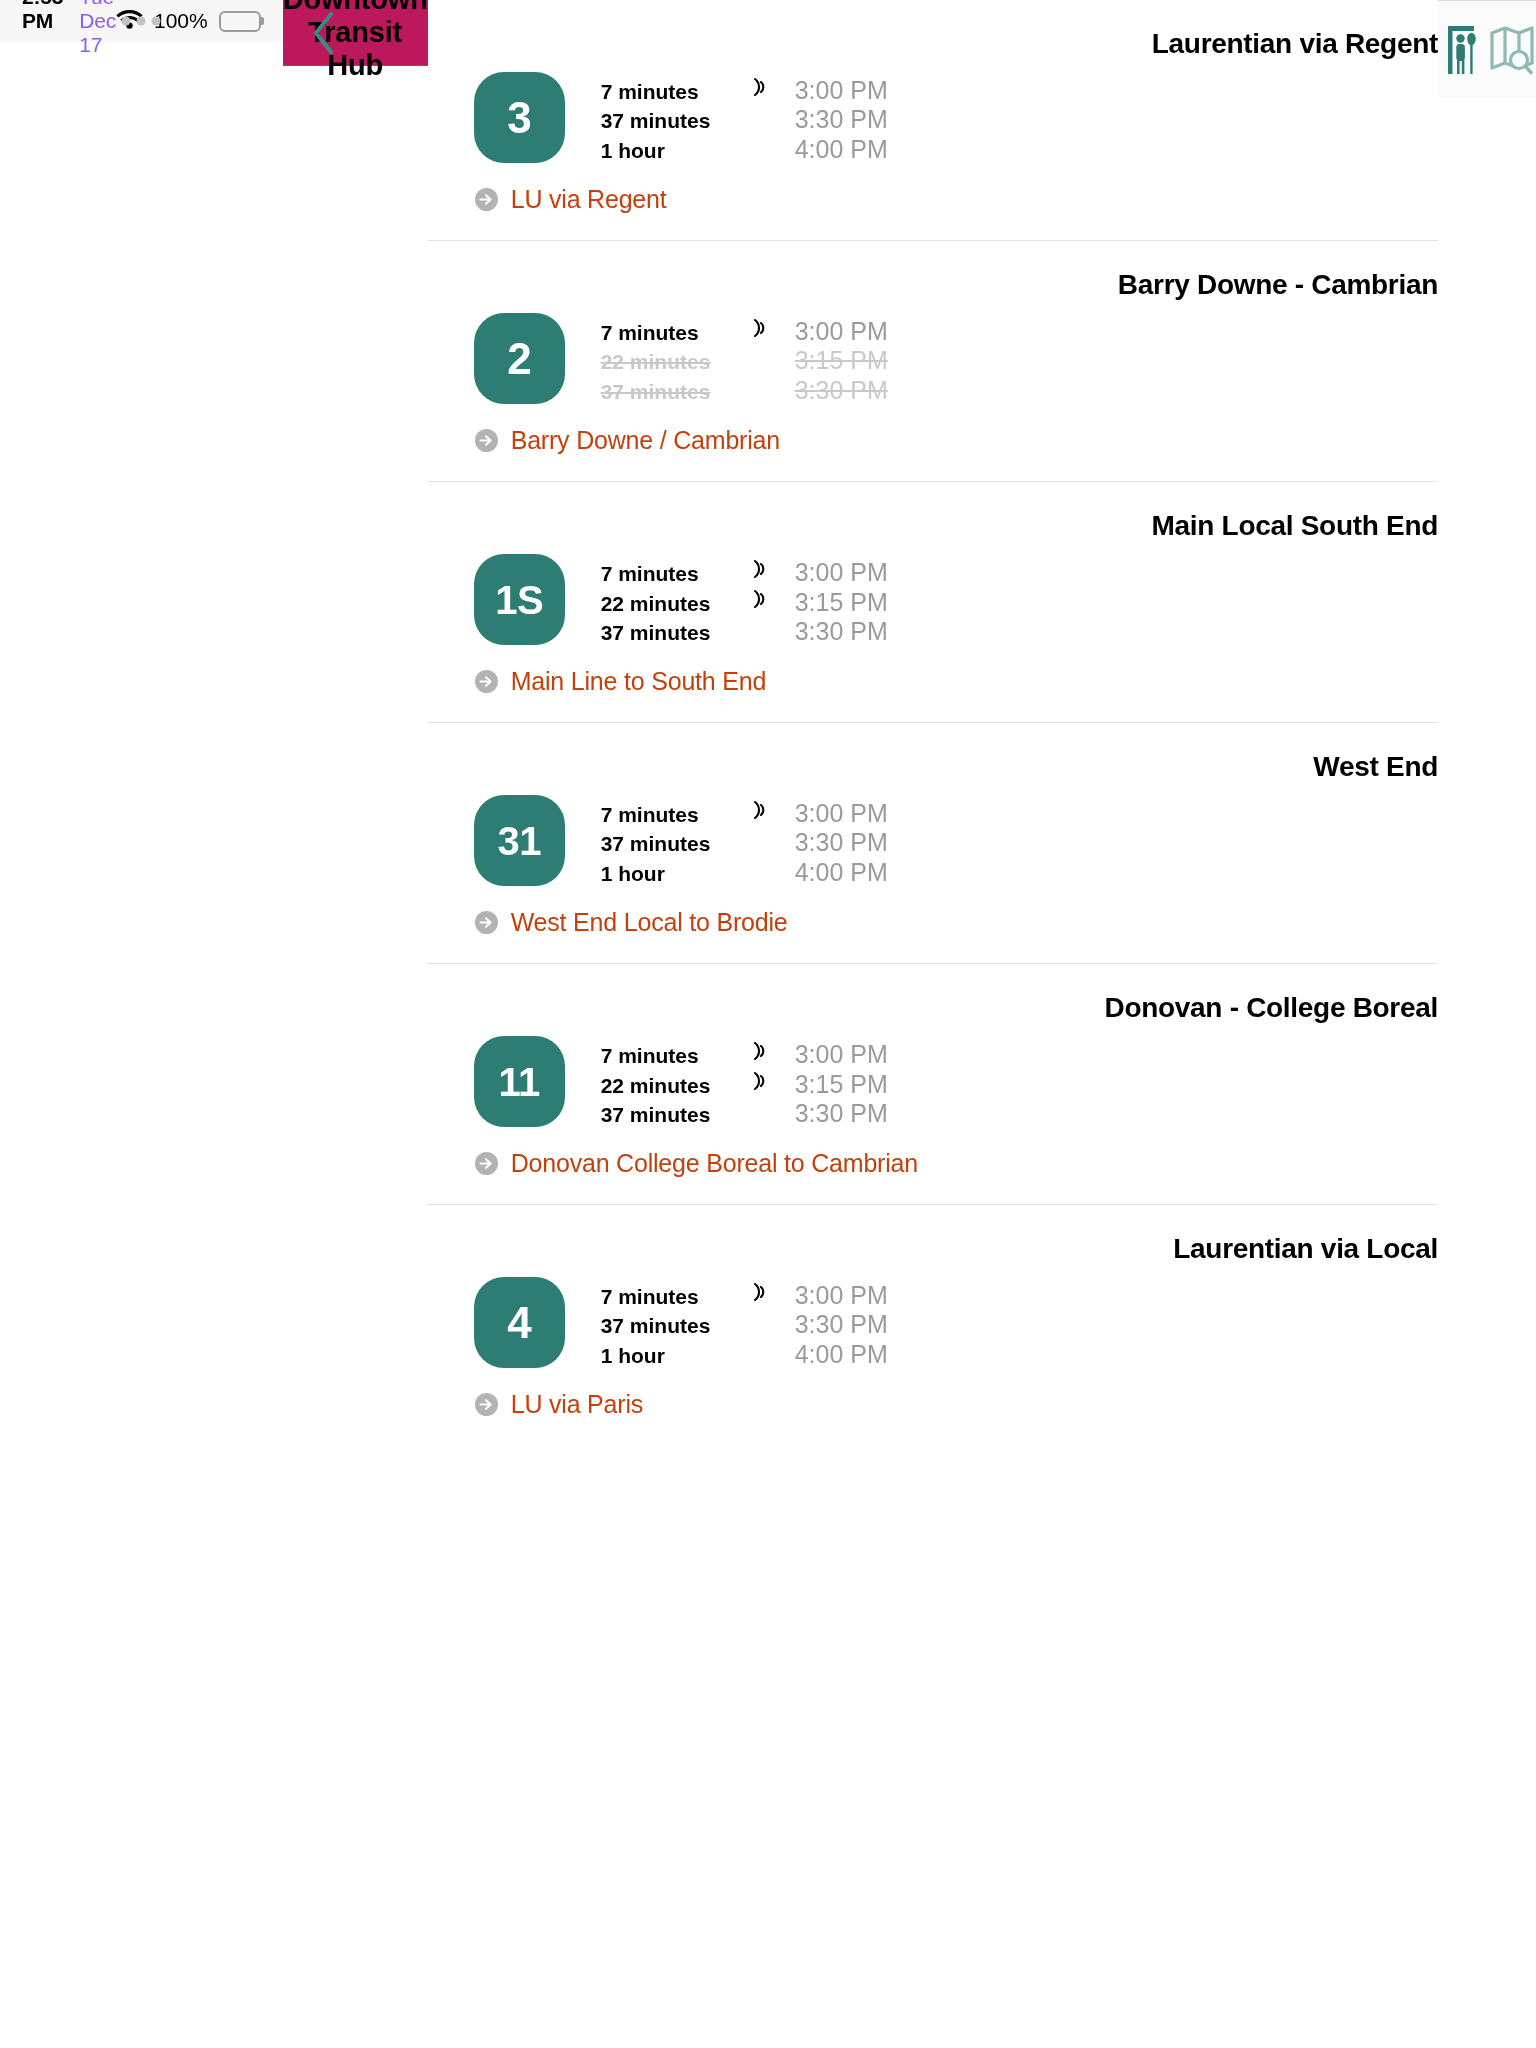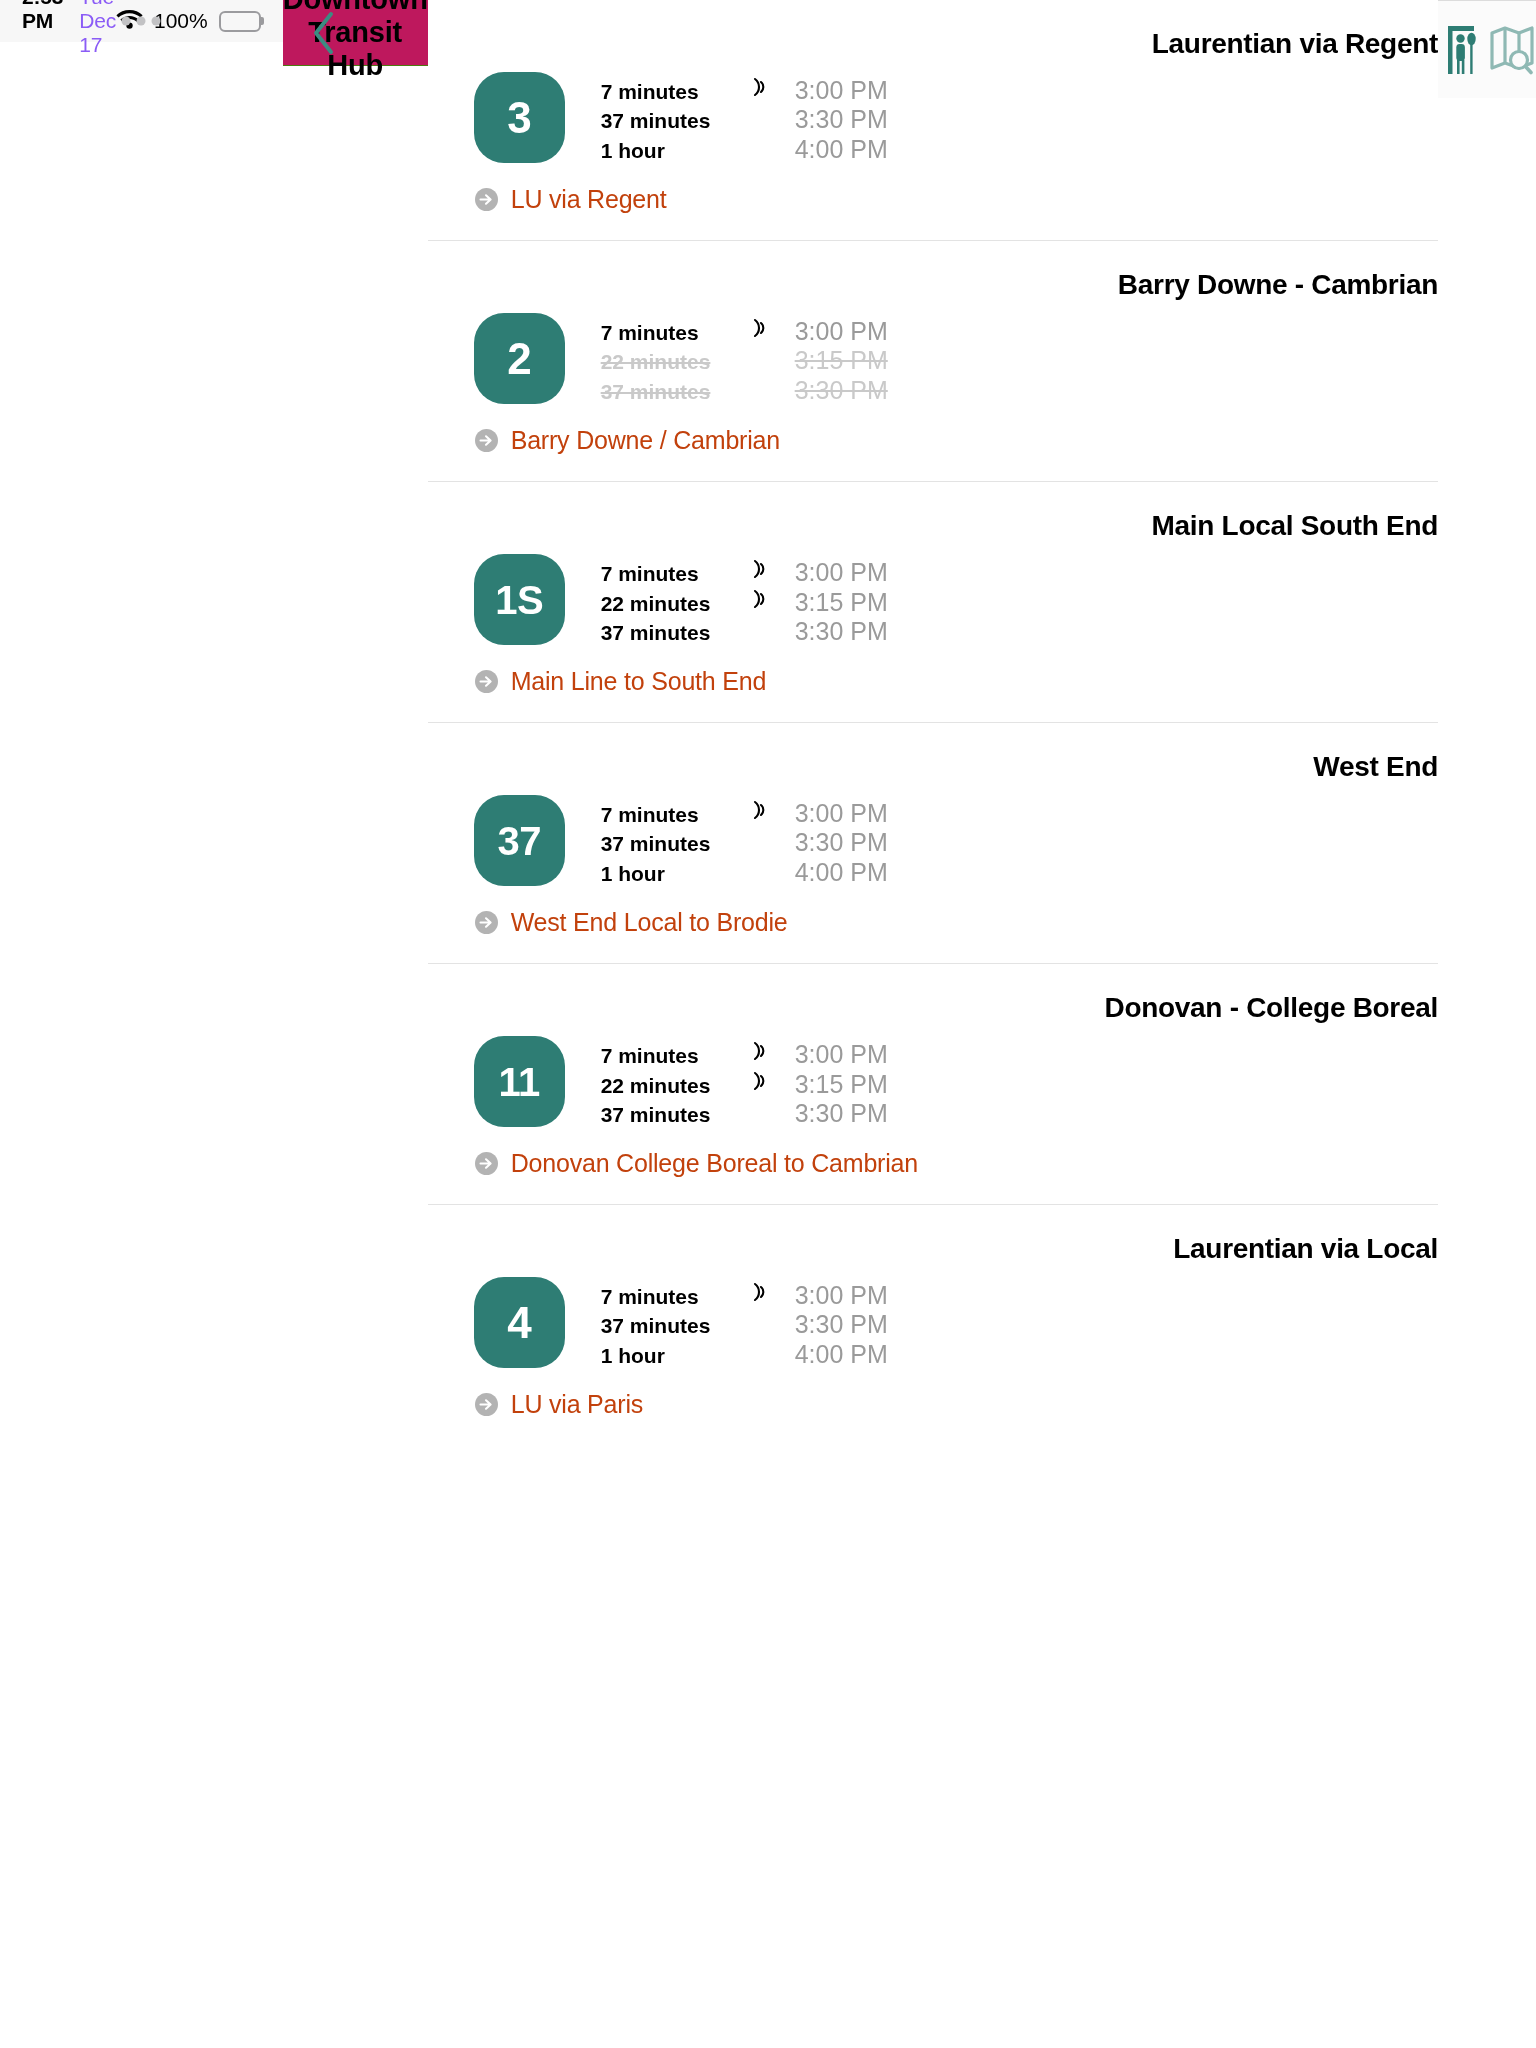--- a/index.html
+++ b/index.html
@@ -276,21 +276,21 @@
               <circle cx="12.5" cy="12.5" r="11.5" fill="#b3b3b3"></circle>
               <path d="M6.5 12.5 H16 M12 8.3 L16.6 12.5 L12 16.7" fill="none" stroke="#fff" stroke-width="2.1" stroke-linecap="round" stroke-linejoin="round"></path>
             </svg>
           </span>
           <span class="dest-txt">Main Line to South End</span>
         </div>
       </div>
       <div class="route">
         <div class="route-name">West End</div>
         <div class="route-body">
-          <div class="badge wide">37</div>
+          <div class="badge wide">31</div>
           <div class="times">
             <div class="trow">
               <div class="col-min">
                 <span class="tmin">7 minutes</span>
               </div>
               <div class="col-ico">
                 <svg width="17" height="24" viewBox="0 0 17 24">
                   <path d="M4 4 A10 10 0 0 1 4 20" fill="none" stroke="#000" stroke-width="2.1" stroke-linecap="round"></path>
                   <path d="M10 7 A6.5 6.5 0 0 1 10 17" fill="none" stroke="#000" stroke-width="2.1" stroke-linecap="round"></path>
                 </svg>

